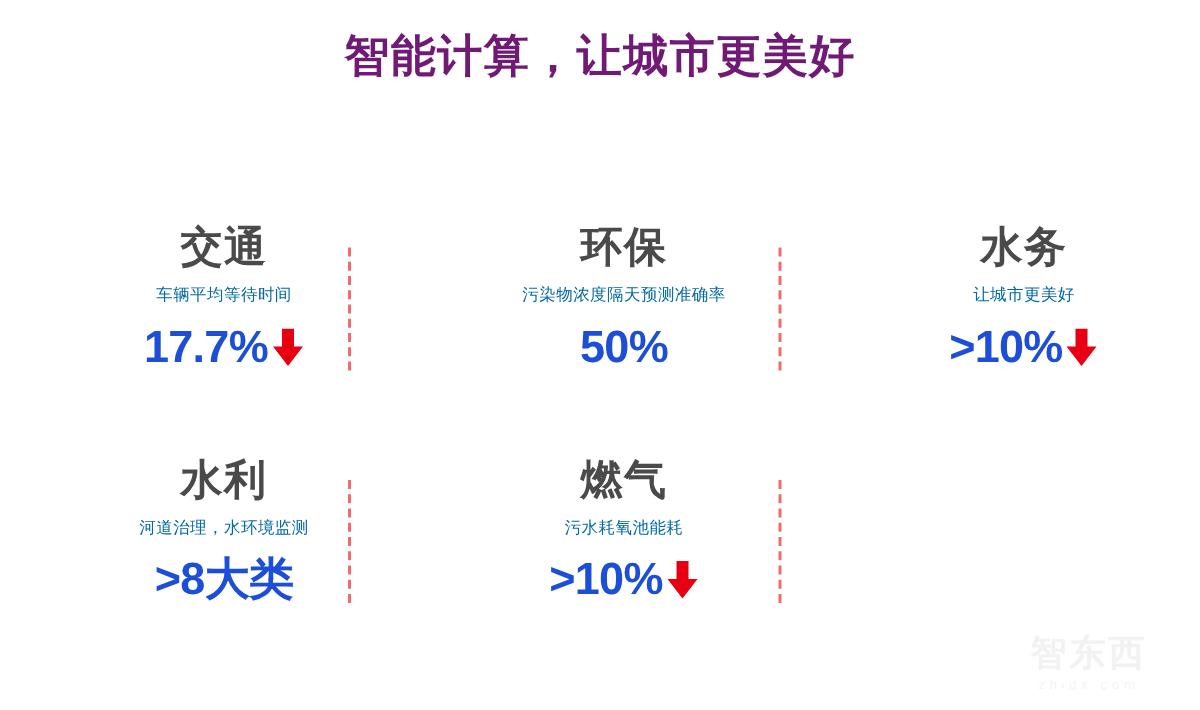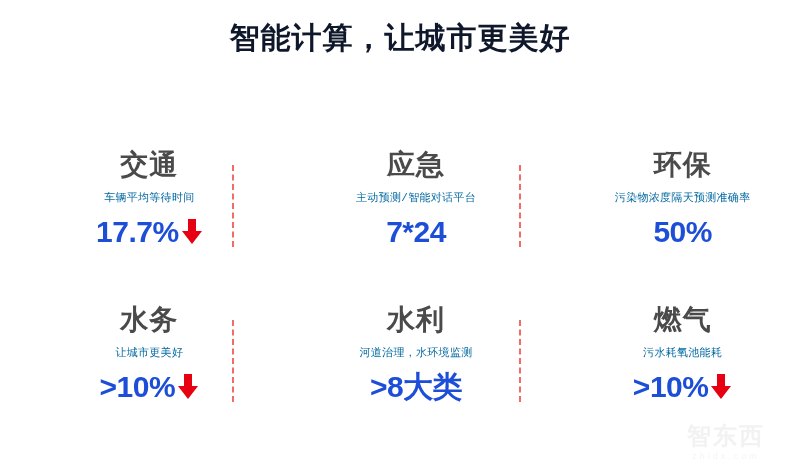--- a/index.html
+++ b/index.html
@@ -24,21 +24,21 @@
 
   
   .slide-title {
     position: absolute;
     top: 18px;
     left: 0;
     width: 800px;
     text-align: center;
     font-size: 30px;
     font-weight: bold;
-    color: #0f172a;
+    color: #701a75;
     letter-spacing: 1px;
     line-height: 40px;
     white-space: nowrap;
   }
 
   
   .grid {
     position: absolute;
     top: 138px;
     left: 16px;
@@ -163,27 +163,20 @@
       <div class="cell-value-row">
         <span class="cell-value">17.7%</span>
         <span class="down-arrow">
           <svg width="22" height="26" viewBox="0 0 22 26">
               <path d="M7 0 H15 V12 H21 L11 25 L1 12 H7 Z" fill="#e60012"></path>
             </svg>
         </span>
       </div>
     </div>
 
-    <div class="cell">
-      <div class="cell-category">应急</div>
-      <div class="cell-desc">主动预测/智能对话平台</div>
-      <div class="cell-value-row">
-        <span class="cell-value">7*24</span>
-      </div>
-    </div>
 
     <div class="cell">
       <div class="cell-category">环保</div>
       <div class="cell-desc">污染物浓度隔天预测准确率</div>
       <div class="cell-value-row">
         <span class="cell-value">50%</span>
       </div>
     </div>
 
     <div class="cell">

